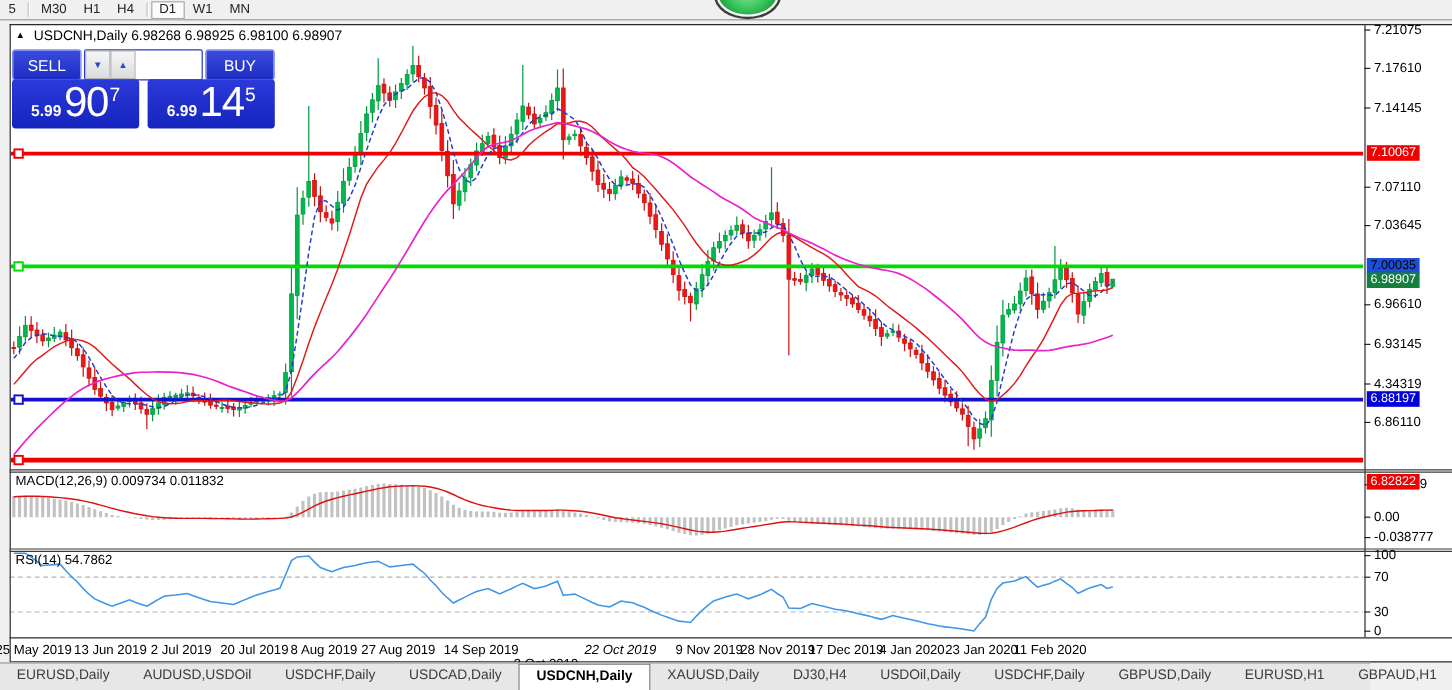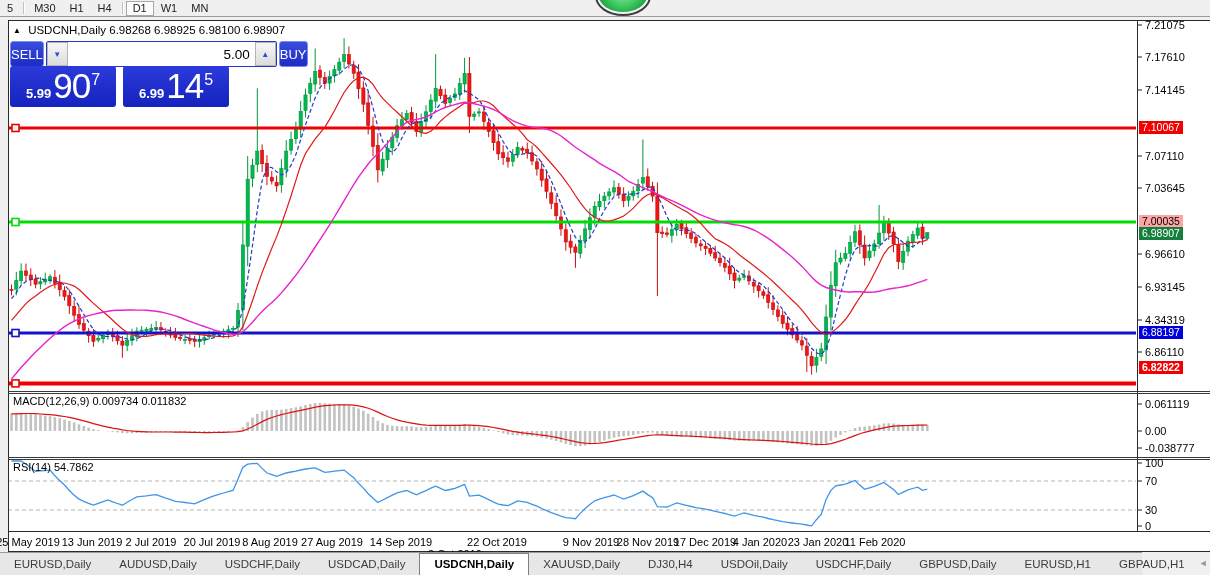--- a/index.html
+++ b/index.html
@@ -14,21 +14,21 @@
   
   #svgwrap{left:0;top:0;width:1210px;height:575px;z-index:1;}
   
   #title{left:13px;top:24px;font-size:11.5px;color:#000;z-index:2;white-space:nowrap;}
   #title .tri{font-size:8px;position:relative;top:-1px;margin-right:4px;}
   .lbl{position:absolute;font-size:11px;color:#000;z-index:2;white-space:nowrap;}
   .ytick{position:absolute;left:1145px;font-size:11px;color:#000;line-height:12px;z-index:2;white-space:nowrap;}
   .badge{position:absolute;left:1139px;font-size:10.5px;height:13px;line-height:13px;
     padding:0 3px;z-index:3;white-space:nowrap;}
   .badge.red{background:#f00000;color:#fff;}
-  .badge.green{background:#fca5a5;color:#000;}
+  .badge.green{background:#1d4ed8;color:#000;}
   .badge.blue{background:#0000dc;color:#fff;}
   .badge.black{background:#15803d;color:#fff;}
   .xdate{position:absolute;top:536px;font-size:11px;color:#000;transform:translateX(-50%);
     z-index:2;white-space:nowrap;}
   
   #trade{left:10px;top:41px;width:219px;z-index:3;}
   #trow1{display:flex;height:22px;}
   .tradebtn{width:58px;height:26px;background:linear-gradient(#3a4ce0,#1d2cc2);
     border:1px solid #7b8af0;border-radius:3px;color:#fff;font-size:13px;
     display:flex;align-items:center;justify-content:center;cursor:pointer;box-sizing:border-box;}
@@ -46,21 +46,21 @@
   .bigbox .sup{font-size:16px;position:relative;top:-13px;margin-left:1px;}
   #gapbox{width:7px;}
   
   #sphere{left:595px;top:-24px;width:56px;height:40px;border-radius:50%;
     background:#3c3c3c;padding:2px;z-index:6;box-sizing:border-box;}
   #sphere .w{width:100%;height:100%;border-radius:50%;background:#f4f4f4;padding:2px;box-sizing:border-box;}
   #sphere .g{width:100%;height:100%;border-radius:50%;
     background:radial-gradient(circle at 50% 30%,#9ef0a8,#38c45c 55%,#18953c 85%);}
   
   #tabbar{left:0;bottom:0;width:1142px;height:22px;background:#e7e7e7;
-    border-top:1px solid #9a9a9a;display:flex;align-items:center;z-index:4;}
+    border-top:1px solid #9a9a9a;display:flex;align-items:flex-start;z-index:4;}
   .tab{font-size:11.5px;color:#3c3c3c;height:21px;line-height:21px;padding:0 14px;cursor:pointer;white-space:nowrap;}
   .tab.active{background:#fff;color:#000;font-weight:bold;border:1px solid #808080;
     border-bottom:none;height:21px;line-height:20px;}
   .tabsep{width:1px;height:13px;background:#aaa;margin-bottom:4px;}
   #tabarrows{margin-left:auto;margin-bottom:3px;padding-right:6px;display:flex;gap:8px;}
   #tabarrows span{font-size:9px;cursor:pointer;}
   #arrow-left{color:#9a9a9a;}
 </style>
 </head>
 <body>
@@ -723,21 +723,20 @@
   <span>USDCNH,Daily</span>
   <span> </span>
   <span>6.98268 6.98925 6.98100 6.98907</span>
 </div>
 
 <div id="trade" class="abs">
   <div id="trow1">
     <div class="tradebtn">SELL</div>
     <div id="spin">
       <div class="spinbtn">▼</div>
-      <input id="vol" value="5.00" style="">
       <div class="spinbtn">▲</div>
     </div>
     <div class="tradebtn">BUY</div>
   </div>
   <div id="trow2">
     <div class="bigbox">
       <span class="sm">5.99</span>
       <span class="bg">90</span>
       <span class="sup">7</span>
     </div>
@@ -769,44 +768,44 @@
     <div class="ytick" style="top: 457px;">100</div>
     <div class="ytick" style="top: 475px;">70</div>
     <div class="ytick" style="top: 504px;">30</div>
     <div class="ytick" style="top: 520px;">0</div>
   </div>
 <div id="badges">
     <div class="badge red" style="top: 121px;">7.10067</div>
     <div class="badge green" style="top: 215px;">7.00035</div>
     <div class="badge black" style="top: 227px;">6.98907</div>
     <div class="badge blue" style="top: 326px;">6.88197</div>
-    <div class="badge red" style="top: 361px; font-weight: bold;">6.82822</div>
+    <div class="badge red" style="top: 395px;">6.82822</div>
   </div>
 <div id="datebar">
     <div class="xdate" style="left: 28px;">25 May 2019</div>
     <div class="xdate" style="left: 92px;">13 Jun 2019</div>
     <div class="xdate" style="left: 151px;">2 Jul 2019</div>
     <div class="xdate" style="left: 212px;">20 Jul 2019</div>
     <div class="xdate" style="left: 270px;">8 Aug 2019</div>
     <div class="xdate" style="left: 332px;">27 Aug 2019</div>
     <div class="xdate" style="left: 395px; padding-left: 12px;">14 Sep 2019</div>
     <div class="xdate" style="left: 455px; margin-top: 12px;">3 Oct 2019</div>
-    <div class="xdate" style="left: 497px;">22 Oct 2019</div>
+    <div class="xdate" style="left: 517px; font-style: italic;">22 Oct 2019</div>
     <div class="xdate" style="left: 591px;">9 Nov 2019</div>
     <div class="xdate" style="left: 648px;">28 Nov 2019</div>
     <div class="xdate" style="left: 705px;">17 Dec 2019</div>
     <div class="xdate" style="left: 760px;">4 Jan 2020</div>
     <div class="xdate" style="left: 818px;">23 Jan 2020</div>
     <div class="xdate" style="left: 875px;">11 Feb 2020</div>
   </div>
 
 <div id="tabbar" class="abs">
     <div class="tab">EURUSD,Daily</div>
     <div class="tabsep"></div>
-    <div class="tab">AUDUSD,Daily</div>
+    <div class="tab">AUDUSD,USDOil</div>
     <div class="tabsep"></div>
     <div class="tab">USDCHF,Daily</div>
     <div class="tabsep"></div>
     <div class="tab">USDCAD,Daily</div>
     <div class="tab active">USDCNH,Daily</div>
     <div class="tab">XAUUSD,Daily</div>
     <div class="tabsep"></div>
     <div class="tab">DJ30,H4</div>
     <div class="tabsep"></div>
     <div class="tab">USDOil,Daily</div>

